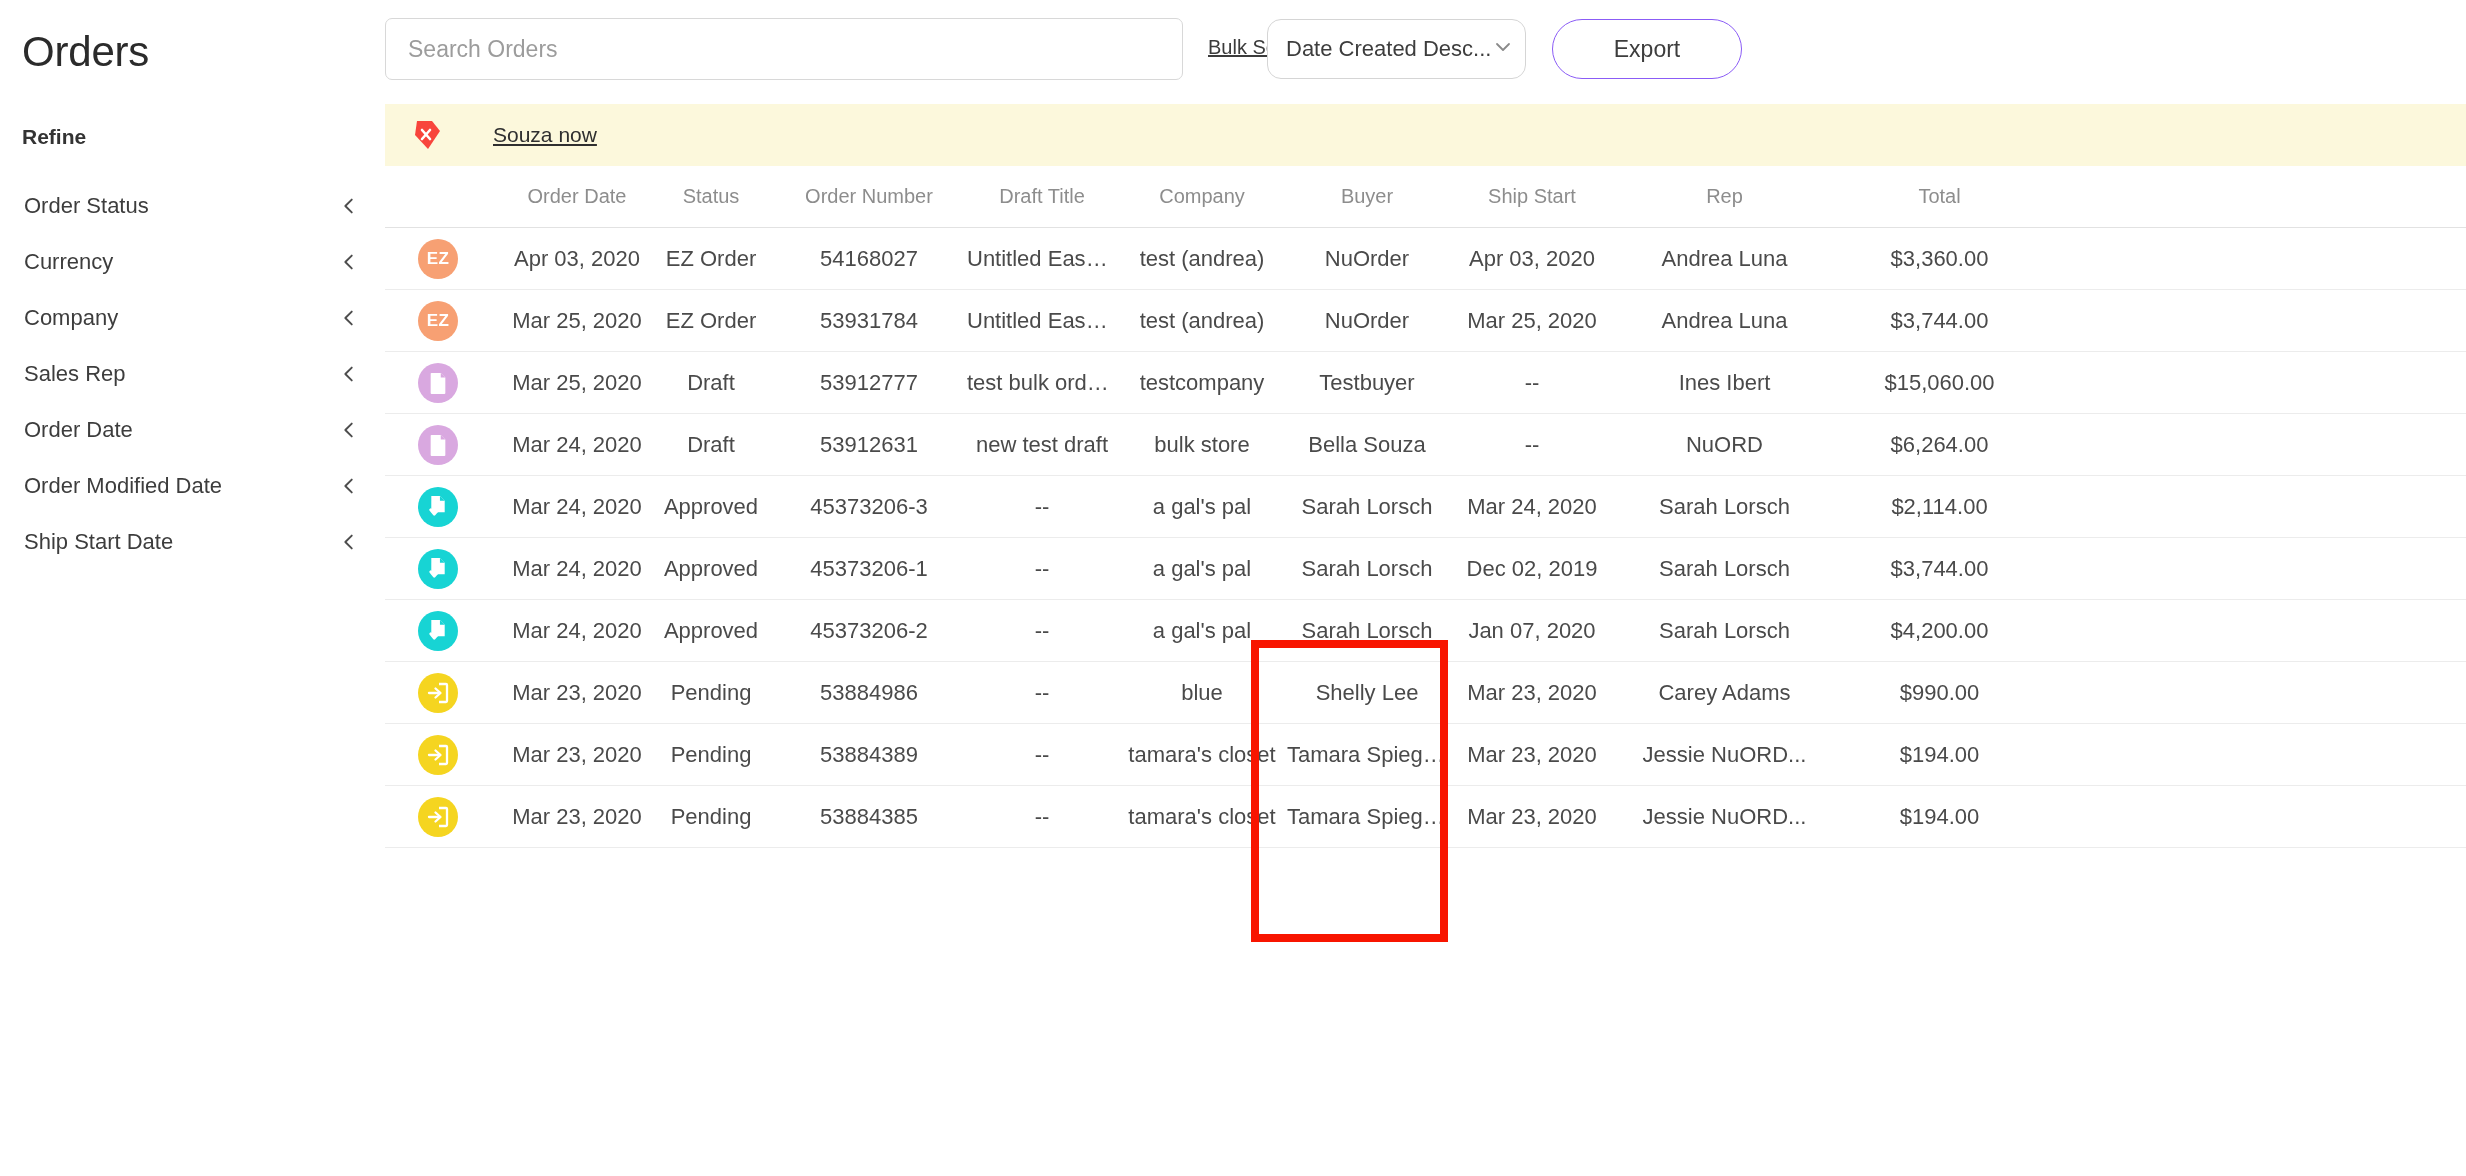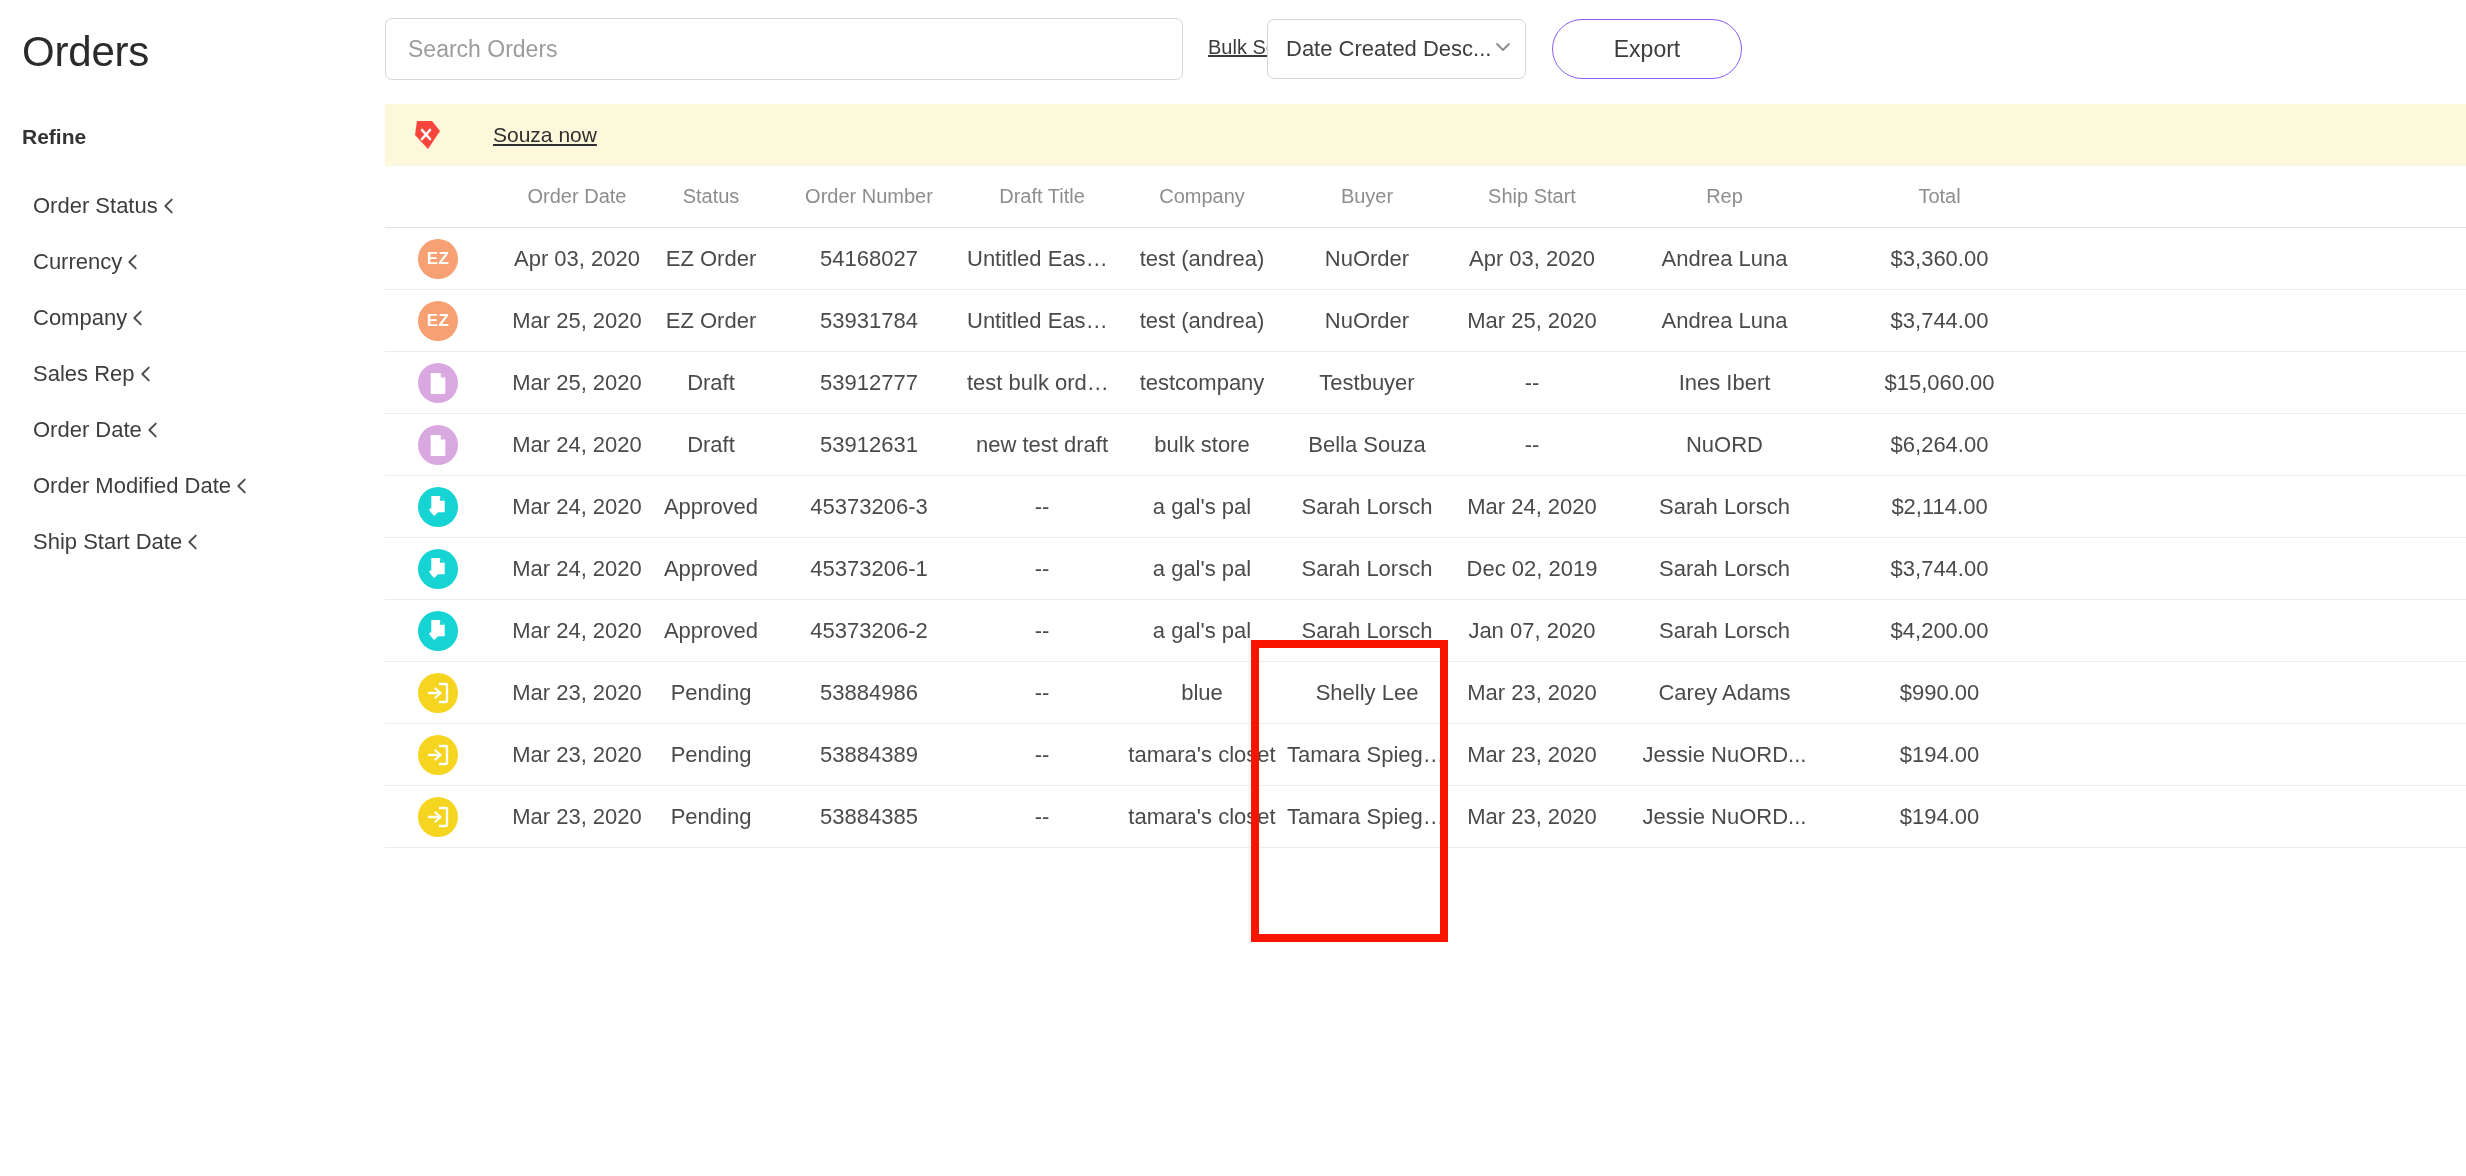--- a/index.html
+++ b/index.html
@@ -17,22 +17,22 @@
   .page-title {
     position:absolute; left:22px; top:28px;
     font-size:42px; font-weight:400; color:#2b2b2b; letter-spacing:-0.2px;
   }
   .refine-label {
     position:absolute; left:22px; top:125px;
     font-size:21px; font-weight:700; color:#333;
   }
   .filter-list { position:absolute; left:0; top:178px; width:385px; }
   .filter-row {
-    position:relative; height:56px; padding-left:33px; padding-right:25px;
-    display:flex; align-items:center; justify-content:flex-start; cursor:pointer;
+    position:relative; height:56px; padding-left:24px; padding-right:25px;
+    display:flex; align-items:center; justify-content:space-between; cursor:pointer;
   }
   .filter-label { font-size:22px; color:#3d3d3d; font-weight:400; }
   .chev {
     width:22px; height:22px; display:inline-block; position:relative; color:#555;
   }
   .chev svg { display:block; }
 
   
   .main { position:absolute; left:385px; top:0; right:0; height:1176px; background:#fff; }
 
@@ -44,21 +44,21 @@
     padding:0 22px; outline:none;
   }
   .search-input::placeholder { color:#9c9c9c; }
   .bulk-search {
     position:absolute; left:823px; top:36px;
     font-size:20px; color:#3b3b3b; text-decoration:underline; cursor:pointer;
     white-space:nowrap;
   }
   .sort-select {
     position:absolute; left:882px; top:19px; width:259px; height:60px;
-    border:1px solid #d5d5d5; border-radius:7px; background:#fff;
+    border:1px solid #d5d5d5; border-radius:14px; background:#fff;
     display:flex; align-items:center; justify-content:space-between;
     padding:0 16px 0 18px; cursor:pointer;
   }
   .sort-select .txt { font-size:22px; color:#3d3d3d; white-space:nowrap; }
   .export-btn {
     position:absolute; left:1167px; top:19px; width:190px; height:60px;
     border:1px solid #8b5cf6; border-radius:31px; background:#fff;
     display:flex; align-items:center; justify-content:center; cursor:pointer;
   }
   .export-btn .txt { font-size:23px; color:#3d3d3d; }

